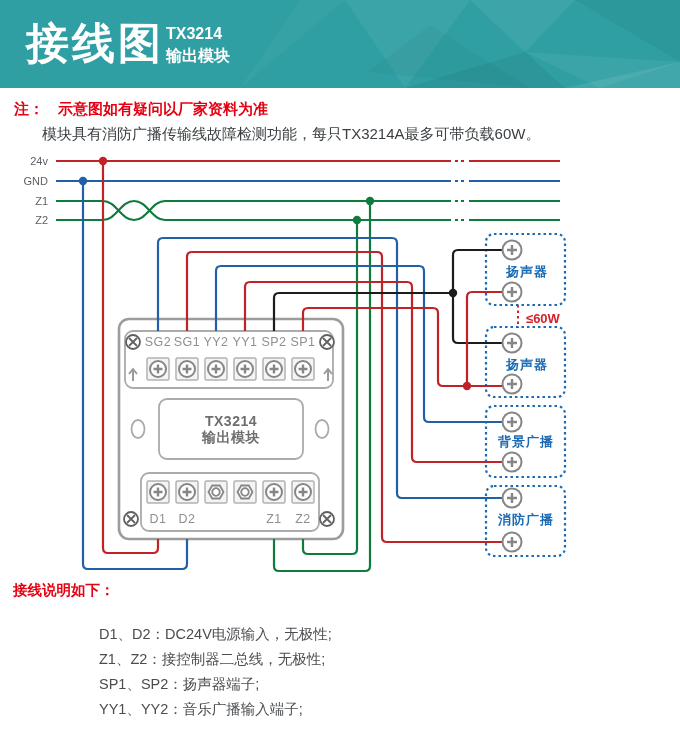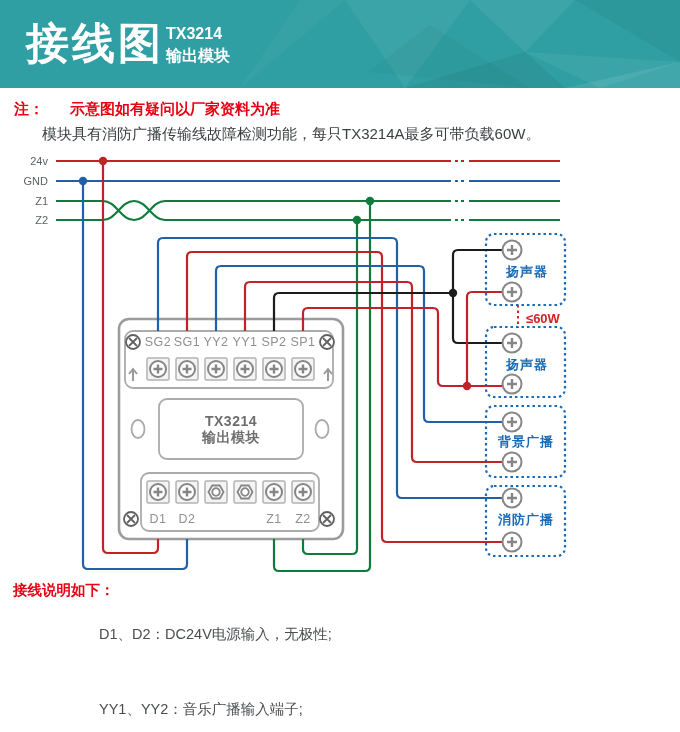--- a/index.html
+++ b/index.html
@@ -7,21 +7,21 @@
          font-family:"Liberation Sans","DejaVu Sans",sans-serif;}
   
   #banner{position:absolute;left:0;top:0;width:680px;height:88px;background:var(--c-header-teal);z-index:3;}
   #banner svg{position:absolute;left:0;top:0;}
   .banner-title{position:absolute;left:26px;top:15px;font-size:43px;font-weight:bold;color:#fff;letter-spacing:3px;z-index:4;}
   .banner-sub1{position:absolute;left:166px;top:25px;font-size:16px;font-weight:600;color:#fff;z-index:4;}
   .banner-sub2{position:absolute;left:166px;top:46px;font-size:16px;font-weight:600;color:#fff;z-index:4;}
   
   .txt{position:absolute;white-space:nowrap;z-index:2;}
   .note-line1{left:14px;top:100px;font-size:15px;font-weight:600;color:var(--c-note-red);}
-  .note-line1 .warn{margin-left:26px;text-align:center;}
+  .note-line1 .warn{margin-left:14px;text-align:center;}
   .note-line2{left:42px;top:125px;font-size:15px;color:var(--c-text-dark);}
   .instr-title{left:13px;top:581px;font-size:14.5px;font-weight:700;color:var(--c-note-red);}
   .instr-item{left:99px;font-size:14.5px;color:#4a4d50;margin-top:19px;}
   
   .lbl{position:absolute;transform:translate(-50%,-50%);white-space:nowrap;z-index:2;}
   .buslbl{position:absolute;left:0;width:48px;text-align:right;transform:translateY(-50%);
           font-size:11px;color:#5c6065;z-index:2;}
   .term{font-size:12.5px;color:#8f8f8f;letter-spacing:.5px;}
   .model{font-size:14px;font-weight:600;color:#6e6e6e;letter-spacing:.5px;}
   .devlbl{font-size:13px;font-weight:bold;color:var(--c-device-blue);letter-spacing:1px;}
@@ -212,15 +212,17 @@
 
   <div class="lbl devlbl" style="left:527px;top:272px">扬声器</div>
   <div class="lbl devlbl" style="left:527px;top:365px">扬声器</div>
   <div class="lbl devlbl" style="left:526px;top:442px">背景广播</div>
   <div class="lbl devlbl" style="left:526px;top:520px">消防广播</div>
 
   <div class="loadlbl">≤60W</div>
 
   <div class="txt instr-title">接线说明如下：</div>
   <div class="txt instr-item" style="top:606px">D1、D2：DC24V电源输入，无极性;</div>
+  <div class="txt instr-item" style="top:631px">Z1、Z2：接控制器二总线，无极性;</div>
+  <div class="txt instr-item" style="top:656px">SP1、SP2：扬声器端子;</div>
   <div class="txt instr-item" style="top:681px">YY1、YY2：音乐广播输入端子;</div>
 
 </div>
 
 </body></html>

